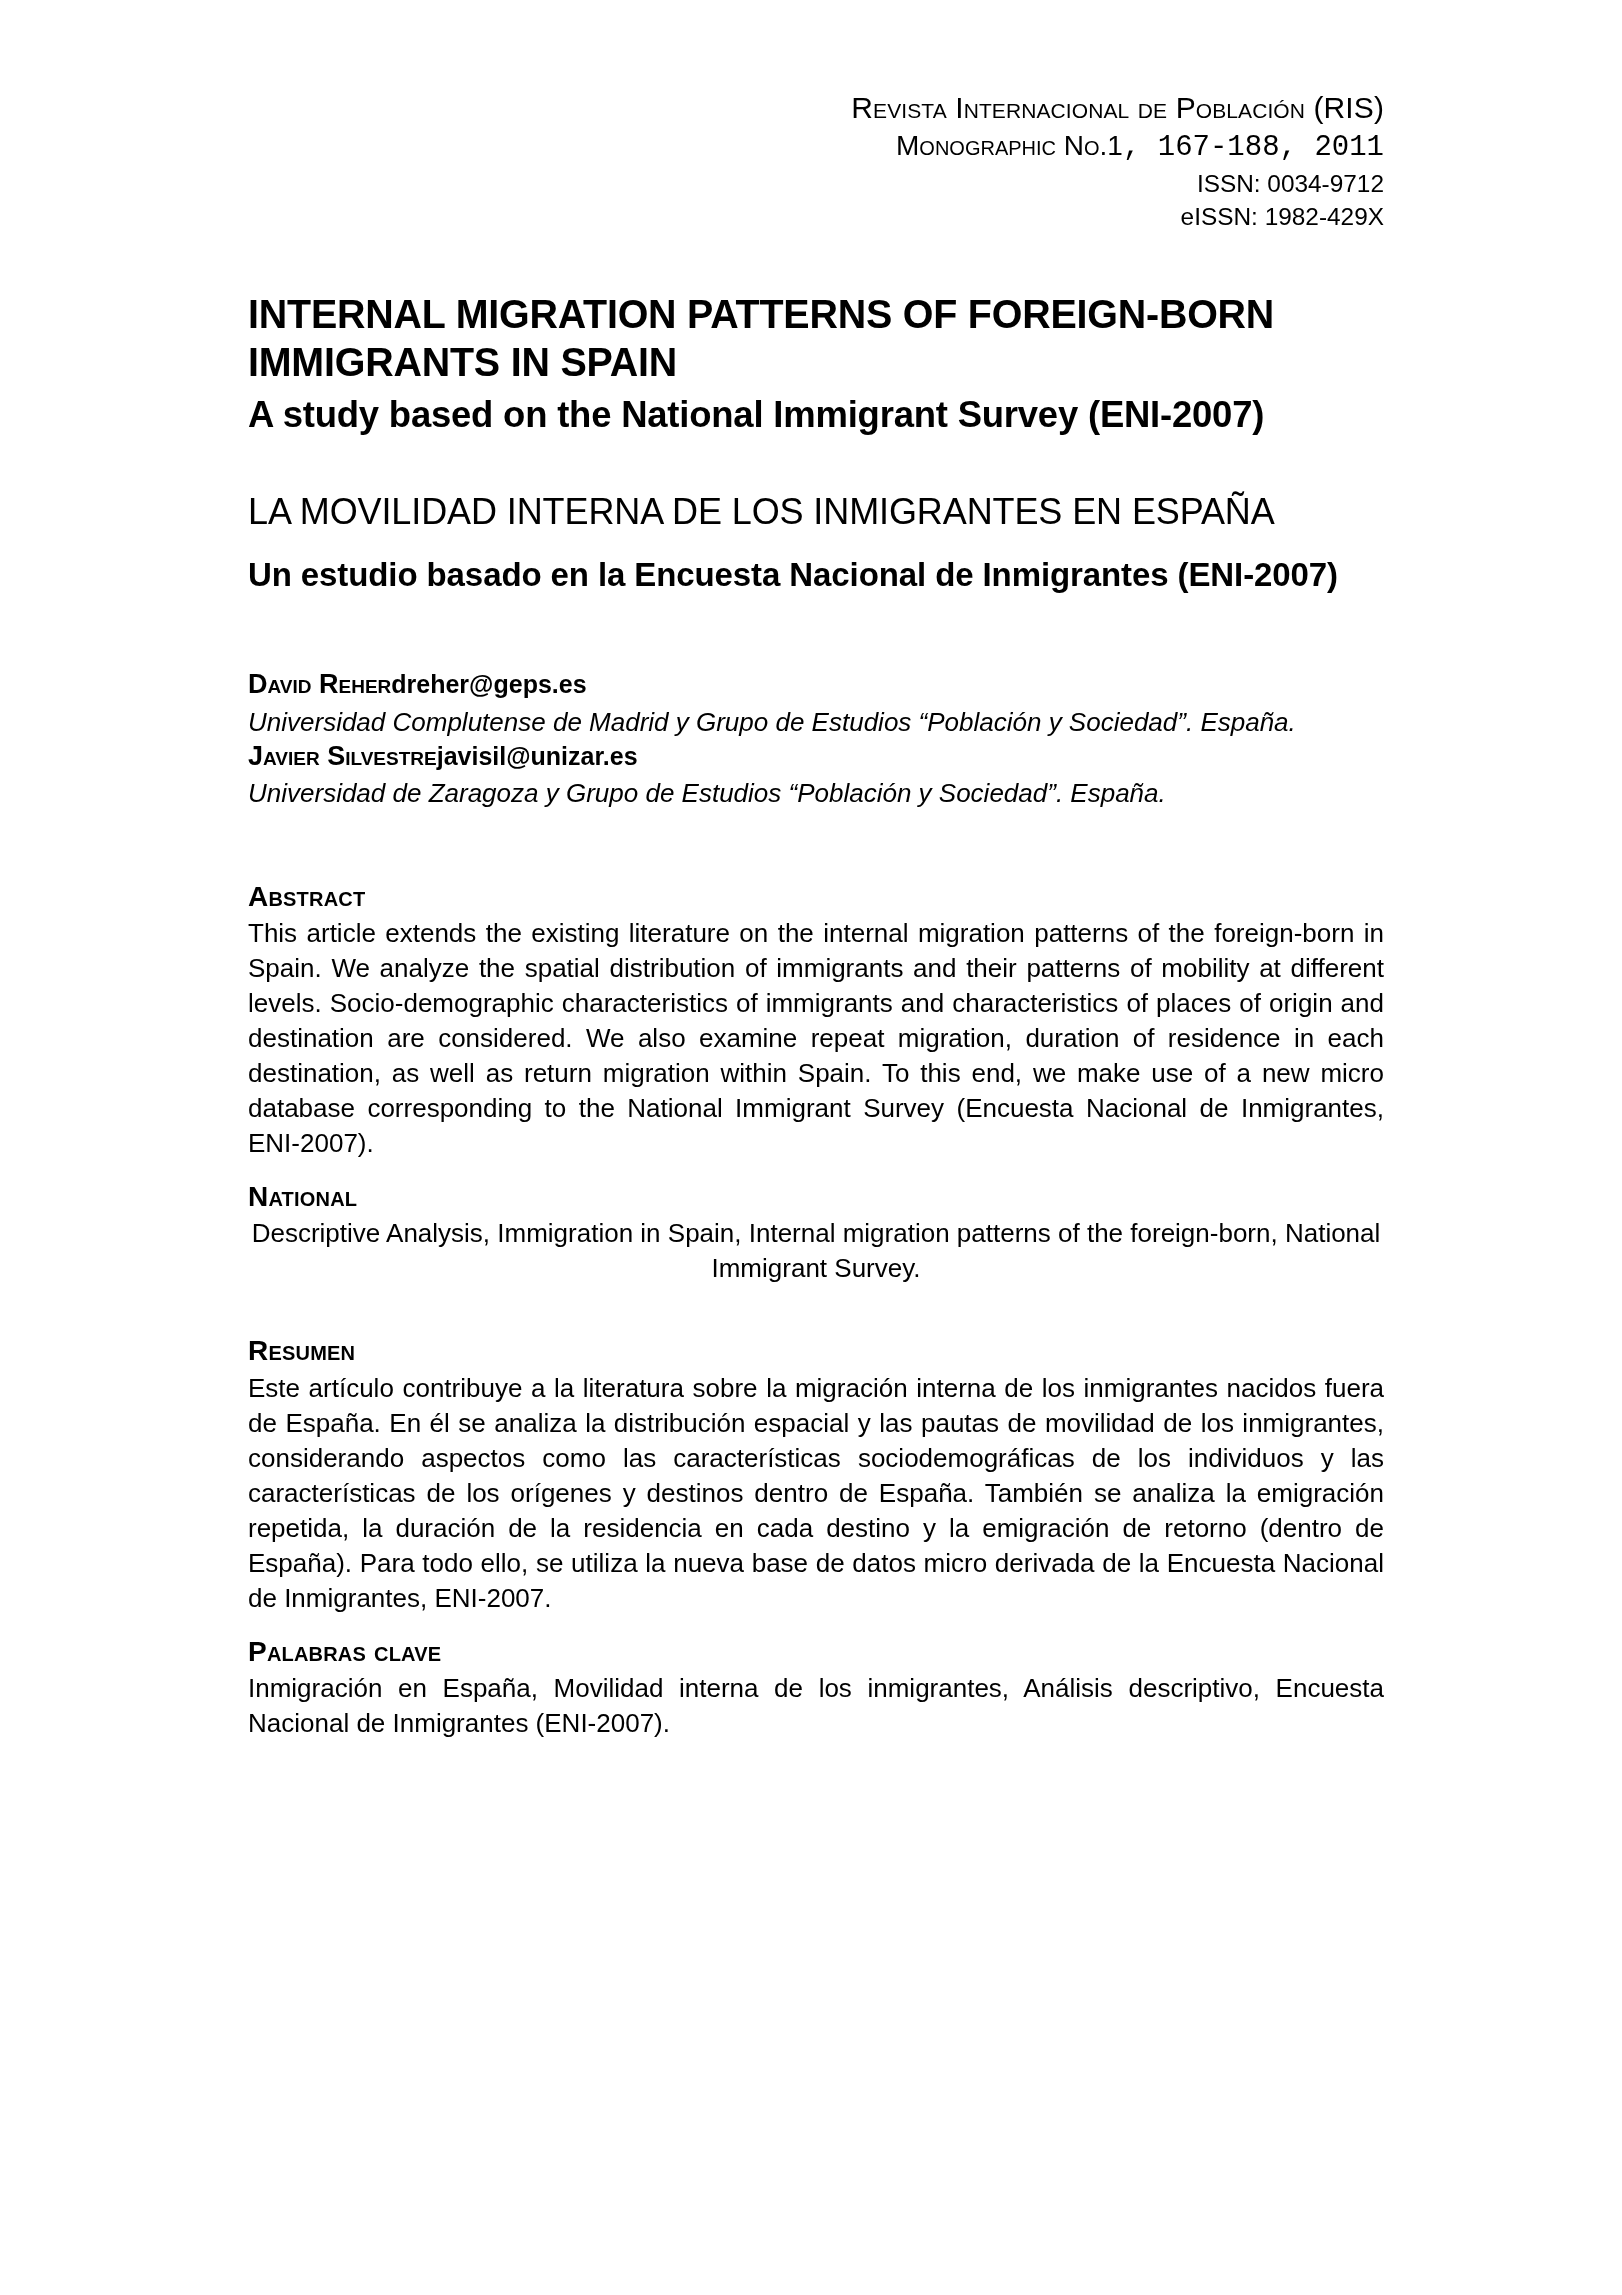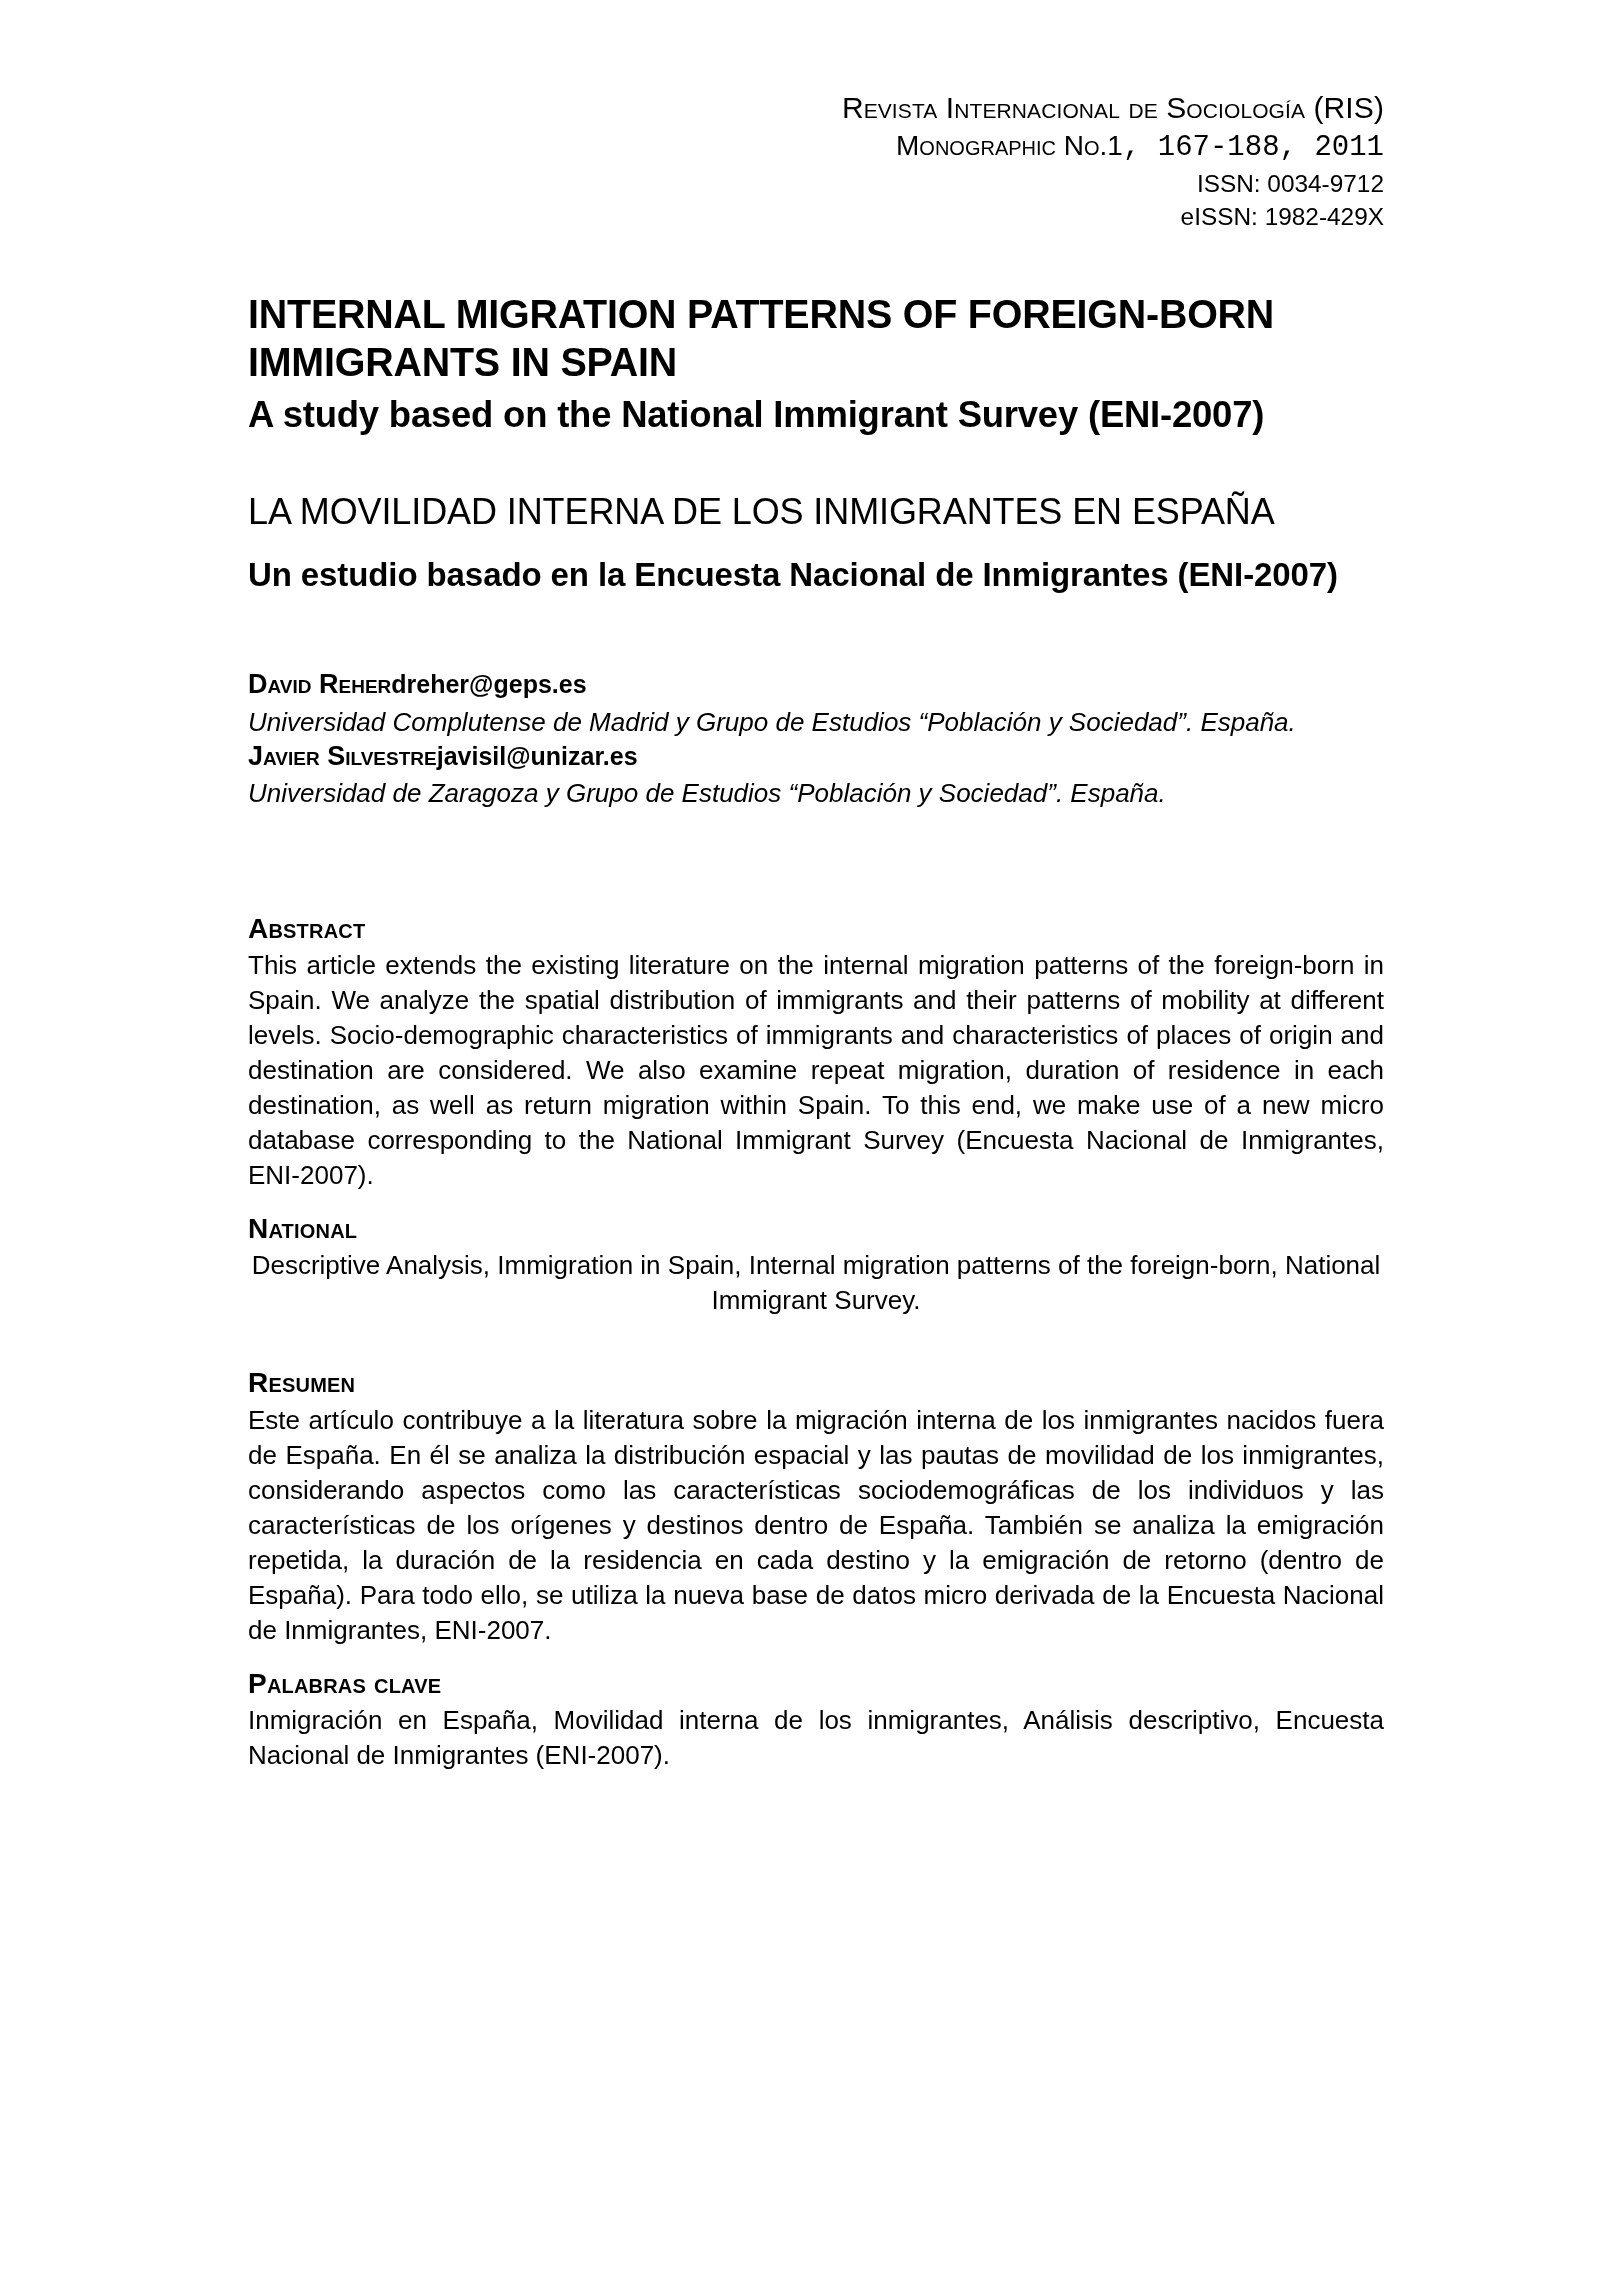--- a/index.html
+++ b/index.html
@@ -141,21 +141,21 @@
 
   .author-affil {
     font-style: italic;
     font-size: 26px;
     line-height: 1.32;
     margin-top: 2.4px;
   }
 
   
   .sections {
-    margin-top: 100px;
+    margin-top: 68px;
   }
 
   .section + .section {
     margin-top: 18px;
   }
 
   .section.gap-big {
     margin-top: 47px;
   }
 
@@ -184,21 +184,21 @@
     text-align: justify;
   }
 </style>
 </head>
 <body>
 
 <div class="page">
   <div class="content">
 
     <div class="masthead">
-      <span class="masthead-line mh-journal">Revista Internacional de Sociología (RIS)</span>
+      <span class="masthead-line mh-journal">Revista Internacional de Población (RIS)</span>
       <span class="masthead-line mh-mono"><span>Monographic No.1</span><span class="plain">, 167-188, 2011</span></span>
       <span class="masthead-line mh-issn">ISSN: 0034-9712</span>
       <span class="masthead-line mh-eissn">eISSN: 1982-429X</span>
     </div>
 
     <div class="title-block">
       <div class="title-en">INTERNAL MIGRATION PATTERNS OF FOREIGN-BORN IMMIGRANTS IN SPAIN</div>
       <div class="title-en-sub">A study based on the National Immigrant Survey (ENI-2007)</div>
       <div class="title-es">LA MOVILIDAD INTERNA DE LOS INMIGRANTES EN ESPAÑA</div>
       <div class="title-es-sub">Un estudio basado en la Encuesta Nacional de Inmigrantes (ENI-2007)</div>

